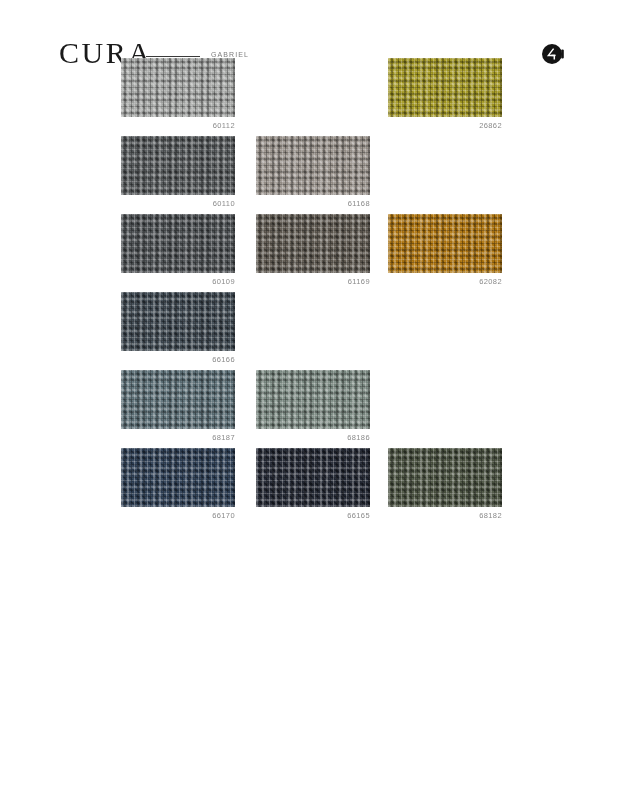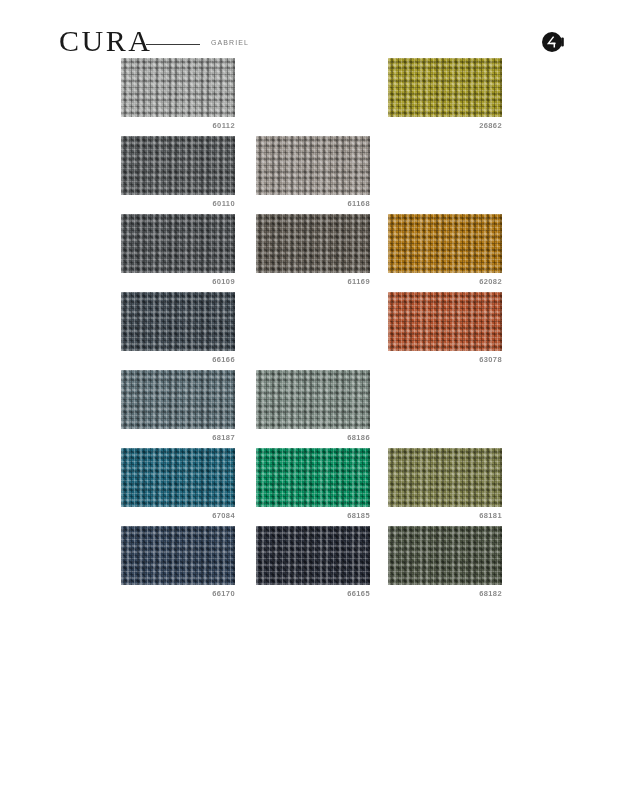--- a/index.html
+++ b/index.html
@@ -11,21 +11,21 @@
     width: 625px;
     height: 794px;
     position: relative;
     font-family: "Liberation Sans", sans-serif;
     overflow: hidden;
   }
 
   
   #header {
     position: absolute;
-    left: 0; top: 4px;
+    left: 0; top: 16px;
     width: 625px;
     height: 62px;
   }
   #brand-title {
     position: absolute;
     left: 59px;
     top: 22px;
     font-family: "Liberation Serif", serif;
     font-size: 30px;
     font-weight: 400;
@@ -57,21 +57,20 @@
     width: 28px;
     height: 22px;
   }
 
   
   #swatch-grid {
     position: absolute;
     left: 0;
     top: 58px;
     width: 504px;
-    font-weight: bold;
   }
   .swatch-row {
     position: relative;
     height: 78px;
   }
   .swatch-cell {
     position: absolute;
     top: 0;
     width: 114px;
   }
@@ -173,47 +172,29 @@
       <div class="swatch-cell col-2">
         <div class="swatch-chip" style="background-color: rgb(177, 118, 13);"></div>
         <div class="swatch-label">62082</div>
       </div>
     </div>
     <div class="swatch-row">
       <div class="swatch-cell col-0">
         <div class="swatch-chip" style="background-color: rgb(61, 72, 81);"></div>
         <div class="swatch-label">66166</div>
       </div>
-      <div class="swatch-cell col-2">
-        <div class="swatch-chip" style="background-color: rgb(183, 82, 43);"></div>
-        <div class="swatch-label">63078</div>
-      </div>
     </div>
     <div class="swatch-row">
       <div class="swatch-cell col-0">
         <div class="swatch-chip" style="background-color: rgb(92, 112, 120);"></div>
         <div class="swatch-label">68187</div>
       </div>
       <div class="swatch-cell col-1">
         <div class="swatch-chip" style="background-color: rgb(125, 140, 132);"></div>
         <div class="swatch-label">68186</div>
-      </div>
-    </div>
-    <div class="swatch-row">
-      <div class="swatch-cell col-0">
-        <div class="swatch-chip" style="background-color: rgb(24, 98, 122);"></div>
-        <div class="swatch-label">67084</div>
-      </div>
-      <div class="swatch-cell col-1">
-        <div class="swatch-chip" style="background-color: rgb(0, 143, 93);"></div>
-        <div class="swatch-label">68185</div>
-      </div>
-      <div class="swatch-cell col-2">
-        <div class="swatch-chip" style="background-color: rgb(123, 125, 70);"></div>
-        <div class="swatch-label">68181</div>
       </div>
     </div>
     <div class="swatch-row">
       <div class="swatch-cell col-0">
         <div class="swatch-chip" style="background-color: rgb(44, 62, 85);"></div>
         <div class="swatch-label">66170</div>
       </div>
       <div class="swatch-cell col-1">
         <div class="swatch-chip" style="background-color: rgb(34, 39, 51);"></div>
         <div class="swatch-label">66165</div>

